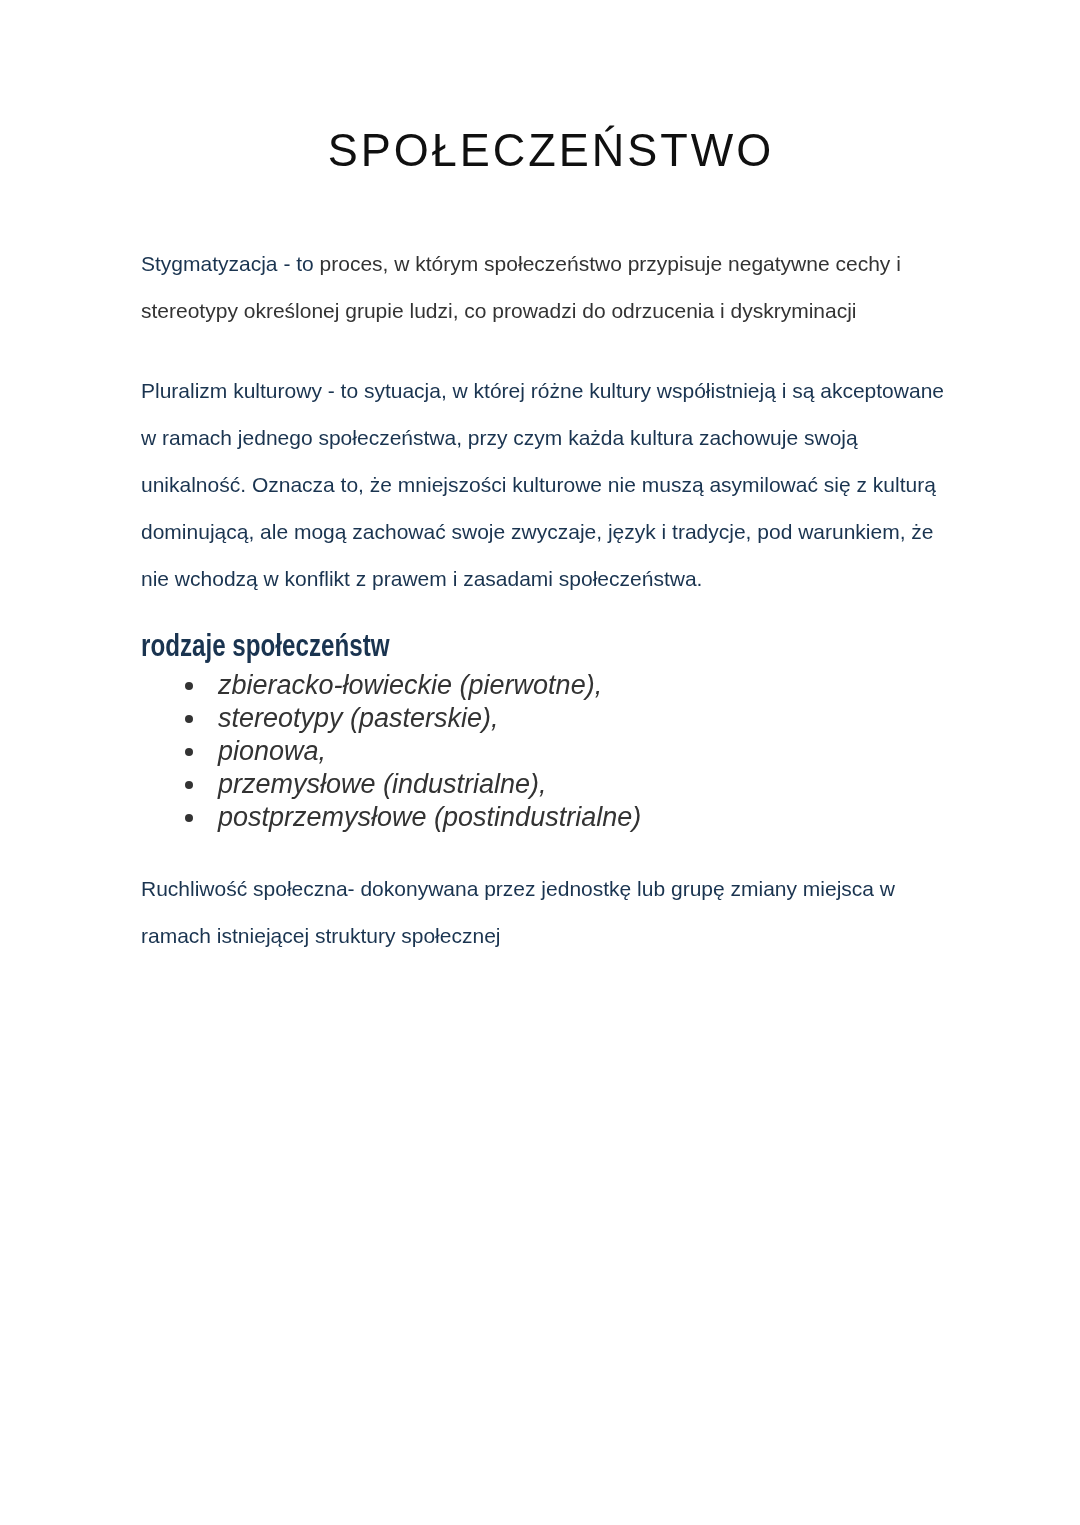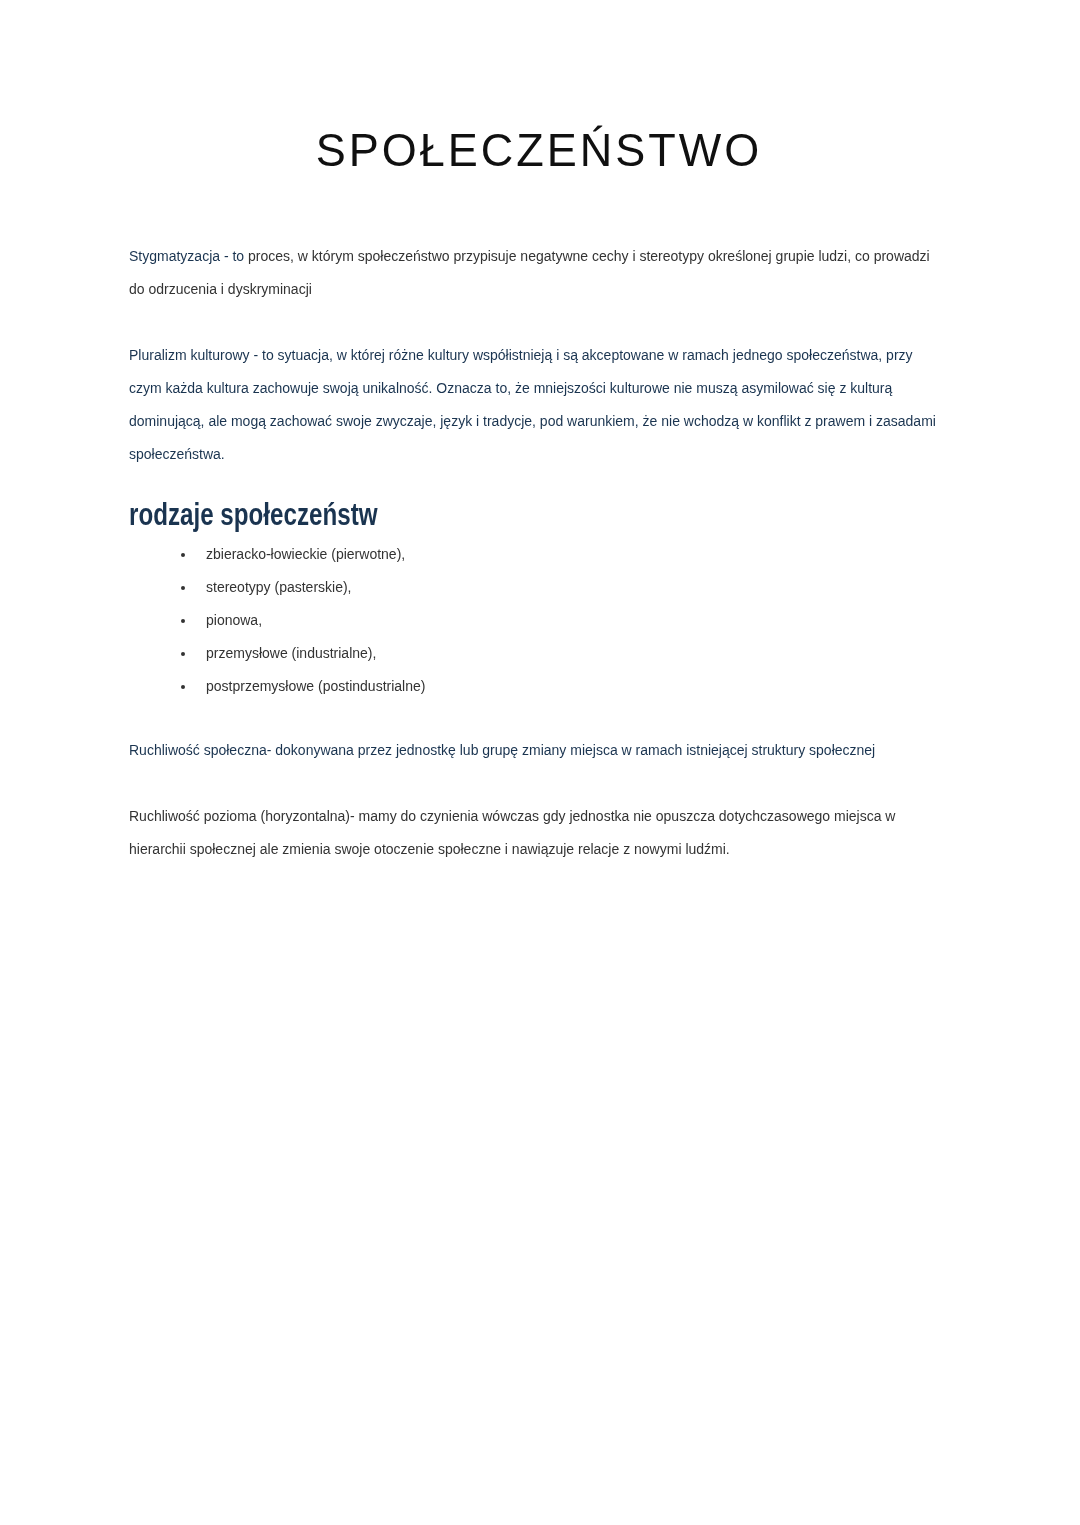--- a/index.html
+++ b/index.html
@@ -18,36 +18,36 @@
     overflow:hidden;
   }
   .page{
     position:relative;
     width:1080px;
     height:1525px;
     background:var(--paper);
   }
   .content{
     position:absolute;
-    left:129px;
+    left:141px;
     top:0;
     width:820px;
   }
   .doc-title{
     margin-top:124px;
     text-align:center;
     font-size:45px;
     font-weight:400;
     letter-spacing:3px;
     color:var(--title-ink);
     transform:scaleY(1.04);
   }
   .para{
-    font-size:14px;
-    line-height:33px;
+    font-size:21px;
+    line-height:47px;
     margin-top:33px;
     color:var(--navy);
   }
   .para.first{
     margin-top:64px;
   }
   .para.neutral{
     color:var(--ink);
   }
   .para .lead-term{
@@ -69,23 +69,24 @@
     transform-origin:0 50%;
     white-space:nowrap;
   }
   ul.types-list{
     margin-top:5px;
     padding-left:67px;
     list-style:disc;
     color:var(--ink);
   }
   ul.types-list li{
-    font-size:14px;
+    font-size:27px;
     line-height:33px;
     padding-left:10px;
+    font-style:italic;
   }
   .gap-large{
     margin-top:31px;
   }
 </style>
 </head>
 <body>
 
 <div class="page">
   <div class="content">
@@ -103,16 +104,15 @@
       <li>zbieracko-łowieckie (pierwotne),</li>
       <li>stereotypy (pasterskie),</li>
       <li>pionowa,</li>
       <li>przemysłowe (industrialne),</li>
       <li>postprzemysłowe (postindustrialne)</li>
     </ul>
 
     <p class="para gap-large">Ruchliwość społeczna- dokonywana przez jednostkę lub grupę zmiany miejsca w ramach istniejącej struktury społecznej</p>
 
 
-    <p class="para neutral">Ruchliwość pozioma (horyzontalna)- mamy do czynienia wówczas gdy jednostka nie opuszcza dotychczasowego miejsca w hierarchii społecznej ale zmienia swoje otoczenie społeczne i nawiązuje relacje z nowymi ludźmi.</p>
 
   </div>
 </div>
 
 </body></html>

